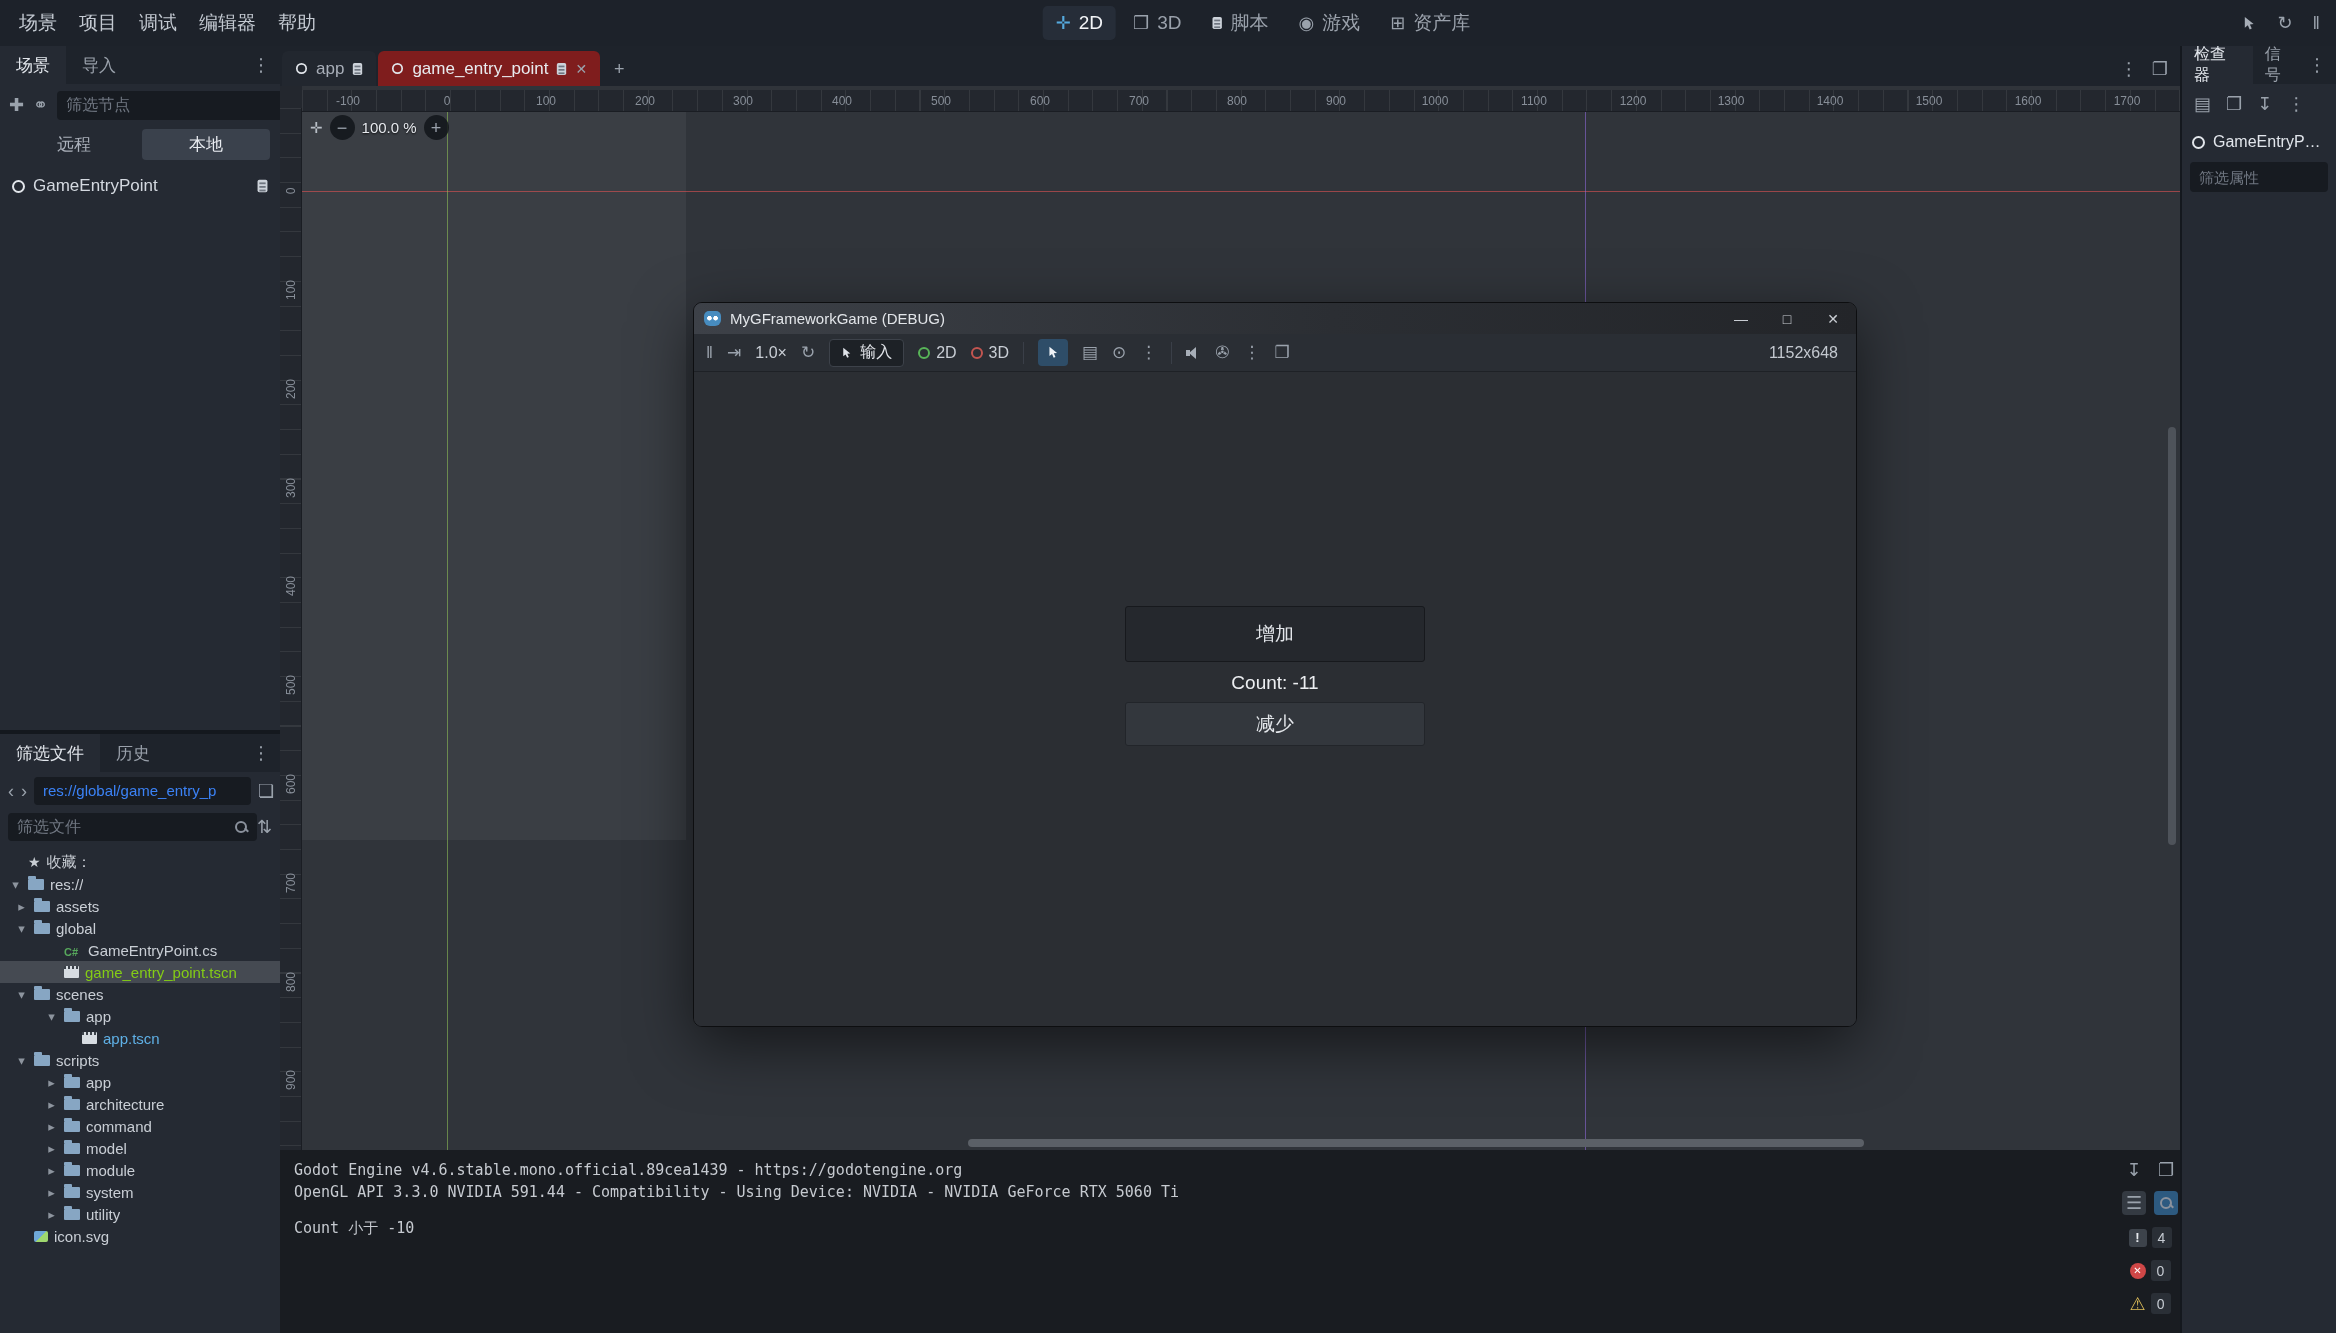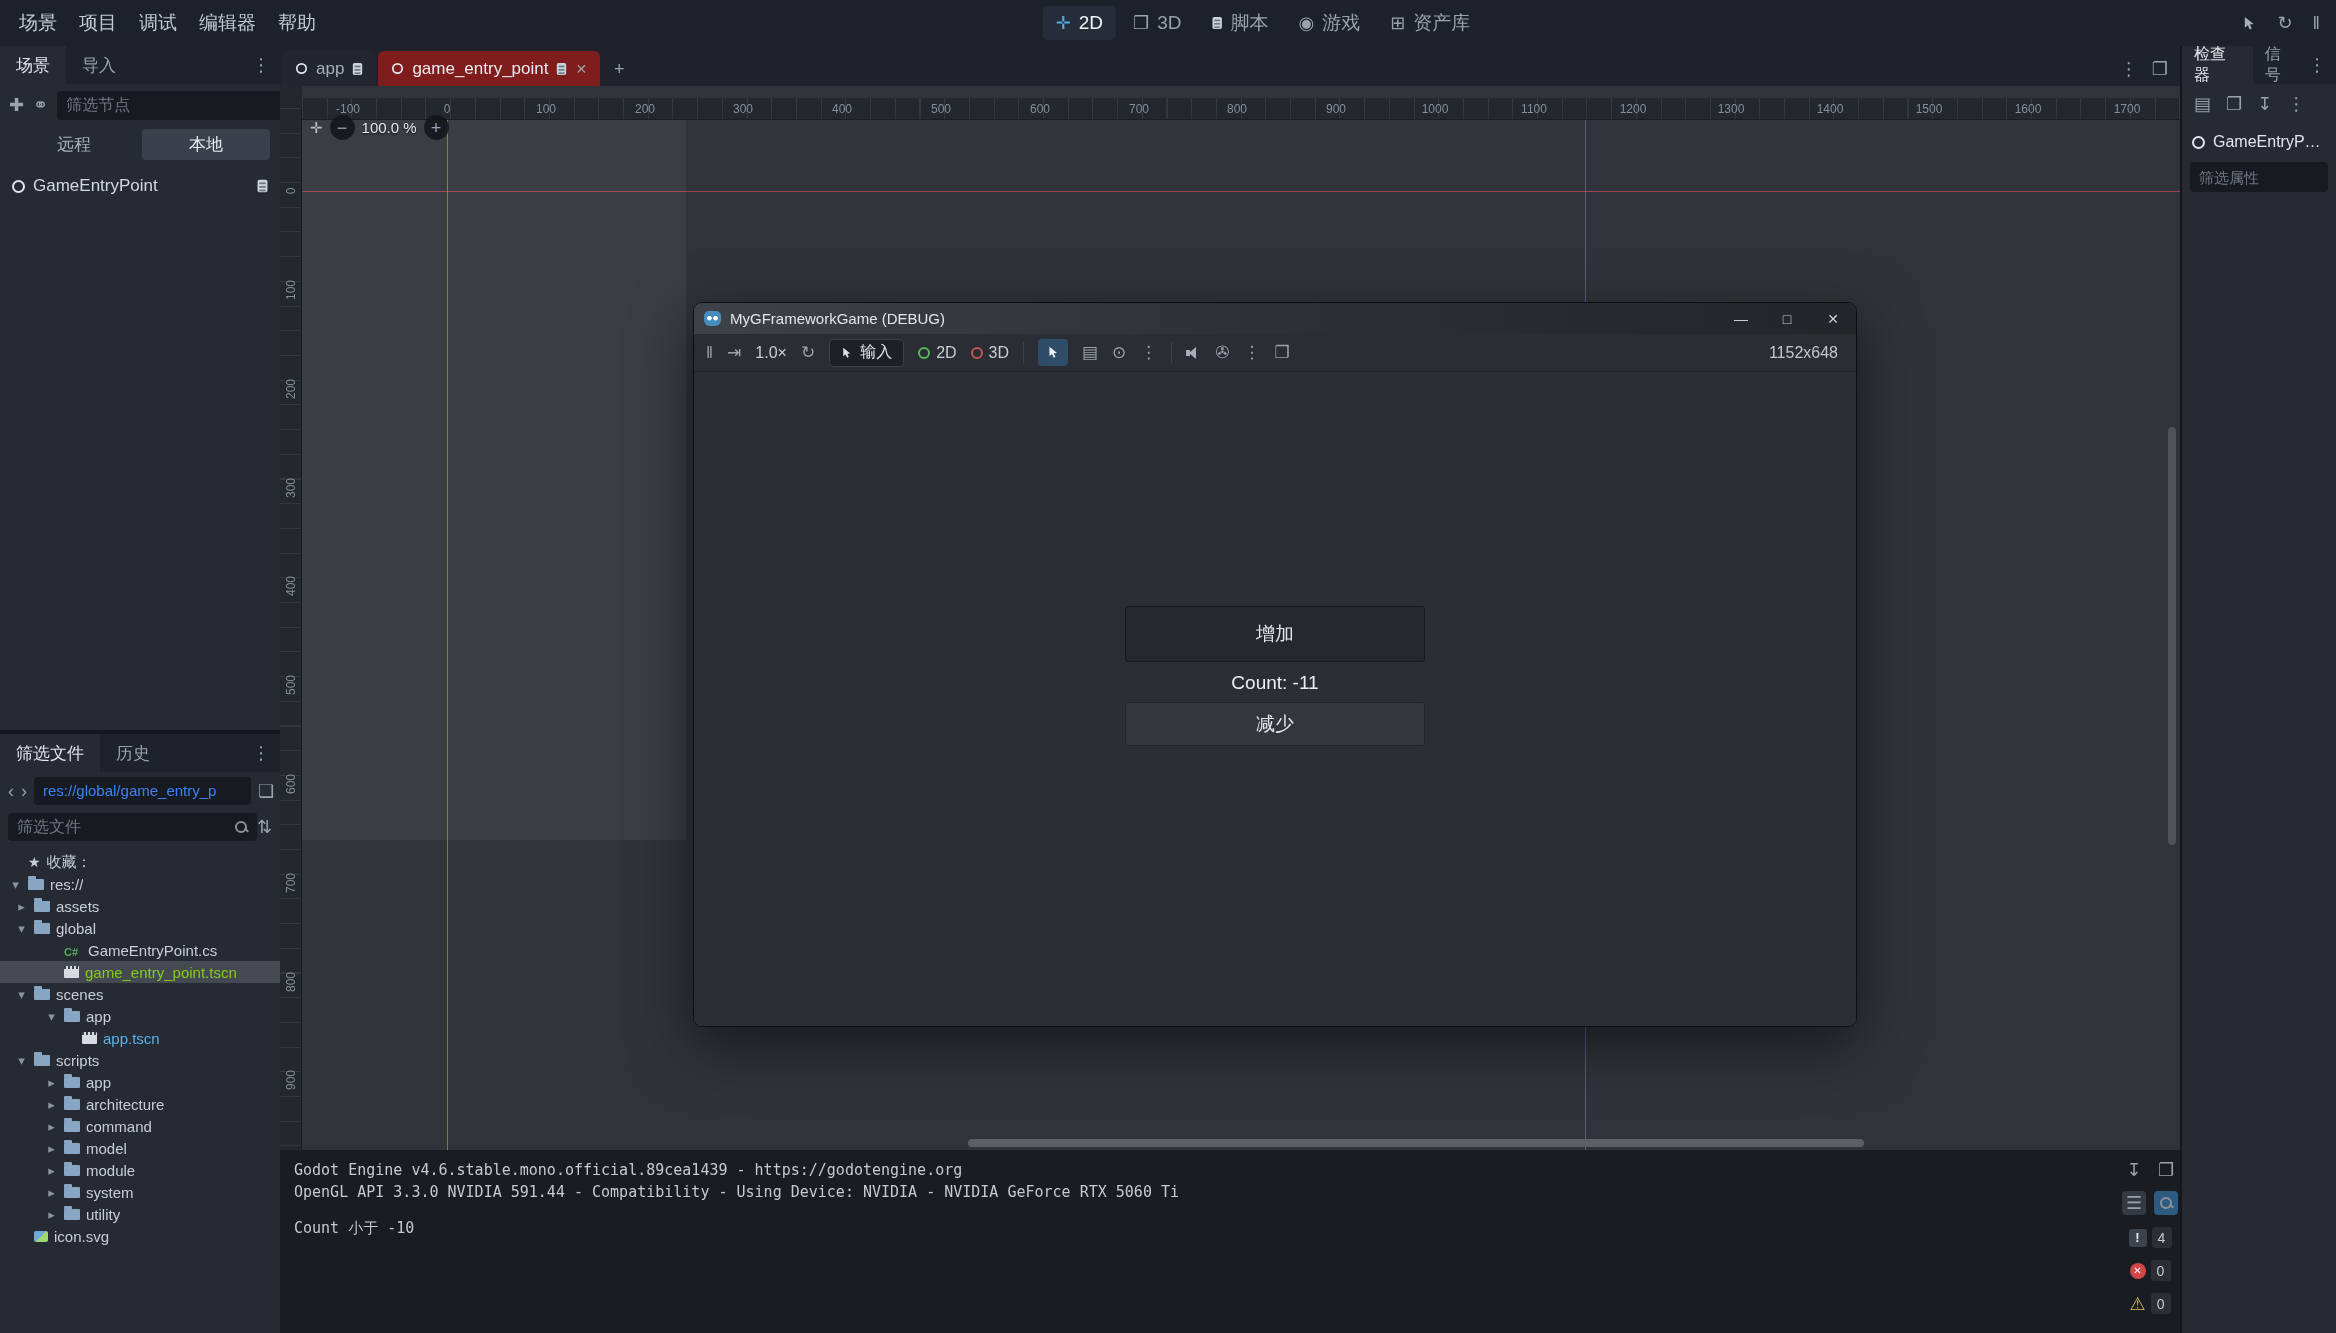--- a/index.html
+++ b/index.html
@@ -120,21 +120,21 @@
   .scene-tabs .tail{margin-left:auto;display:flex;gap:14px;align-items:center;padding:0 12px 8px 0}
 
   .main-toolbar{height:36px;background:#262b34;display:flex;align-items:center;gap:13px;padding:0 10px;flex:none}
   .tool-btn{width:30px;height:28px;display:flex;align-items:center;justify-content:center;border-radius:4px}
   .tool-btn.active{background:#2e4d68}
   .tb-sep{width:1px;height:22px;background:#3a3f48}
   .view-menu{font-size:17px;color:#c3c9d1;padding:0 8px}
 
   .canvas-wrap{flex:1;position:relative;background:#30343a;overflow:hidden;min-height:0}
   .ruler-corner{position:absolute;left:0;top:0;width:22px;height:22px;background:#23272e;z-index:3}
-  .ruler-h{position:absolute;left:22px;right:0;top:12px;height:22px;background:#23272e;border-bottom:1px solid #1a1d23;z-index:2;
+  .ruler-h{position:absolute;left:22px;right:0;top:4px;height:22px;background:#23272e;border-bottom:1px solid #1a1d23;z-index:2;
     background-image:repeating-linear-gradient(to right,rgba(255,255,255,.08) 0 1px,transparent 1px 24.7px)}
   .rl{position:absolute;bottom:3px;width:40px;text-align:center;font-size:12px;color:#878e98}
   .ruler-v{position:absolute;left:0;top:22px;bottom:0;width:22px;background:#23272e;border-right:1px solid #1a1d23;z-index:2;
     background-image:repeating-linear-gradient(to bottom,rgba(255,255,255,.08) 0 1px,transparent 1px 24.7px)}
   .rv{position:absolute;left:0;width:22px;height:16px;display:flex;align-items:center;justify-content:center;
     transform:rotate(-90deg);font-size:12px;color:#878e98}
   .canvas{position:absolute;left:22px;top:22px;right:0;bottom:0;background:#30343a}
   .vp-area{position:absolute;left:0;top:0;width:384px;height:732px;background:#3a3e44}
   .axis-x{position:absolute;left:0;right:0;top:83px;height:1px;background:rgba(224,84,84,.6)}
   .axis-y{position:absolute;top:0;bottom:0;left:145px;width:1px;background:rgba(150,200,90,.55)}

